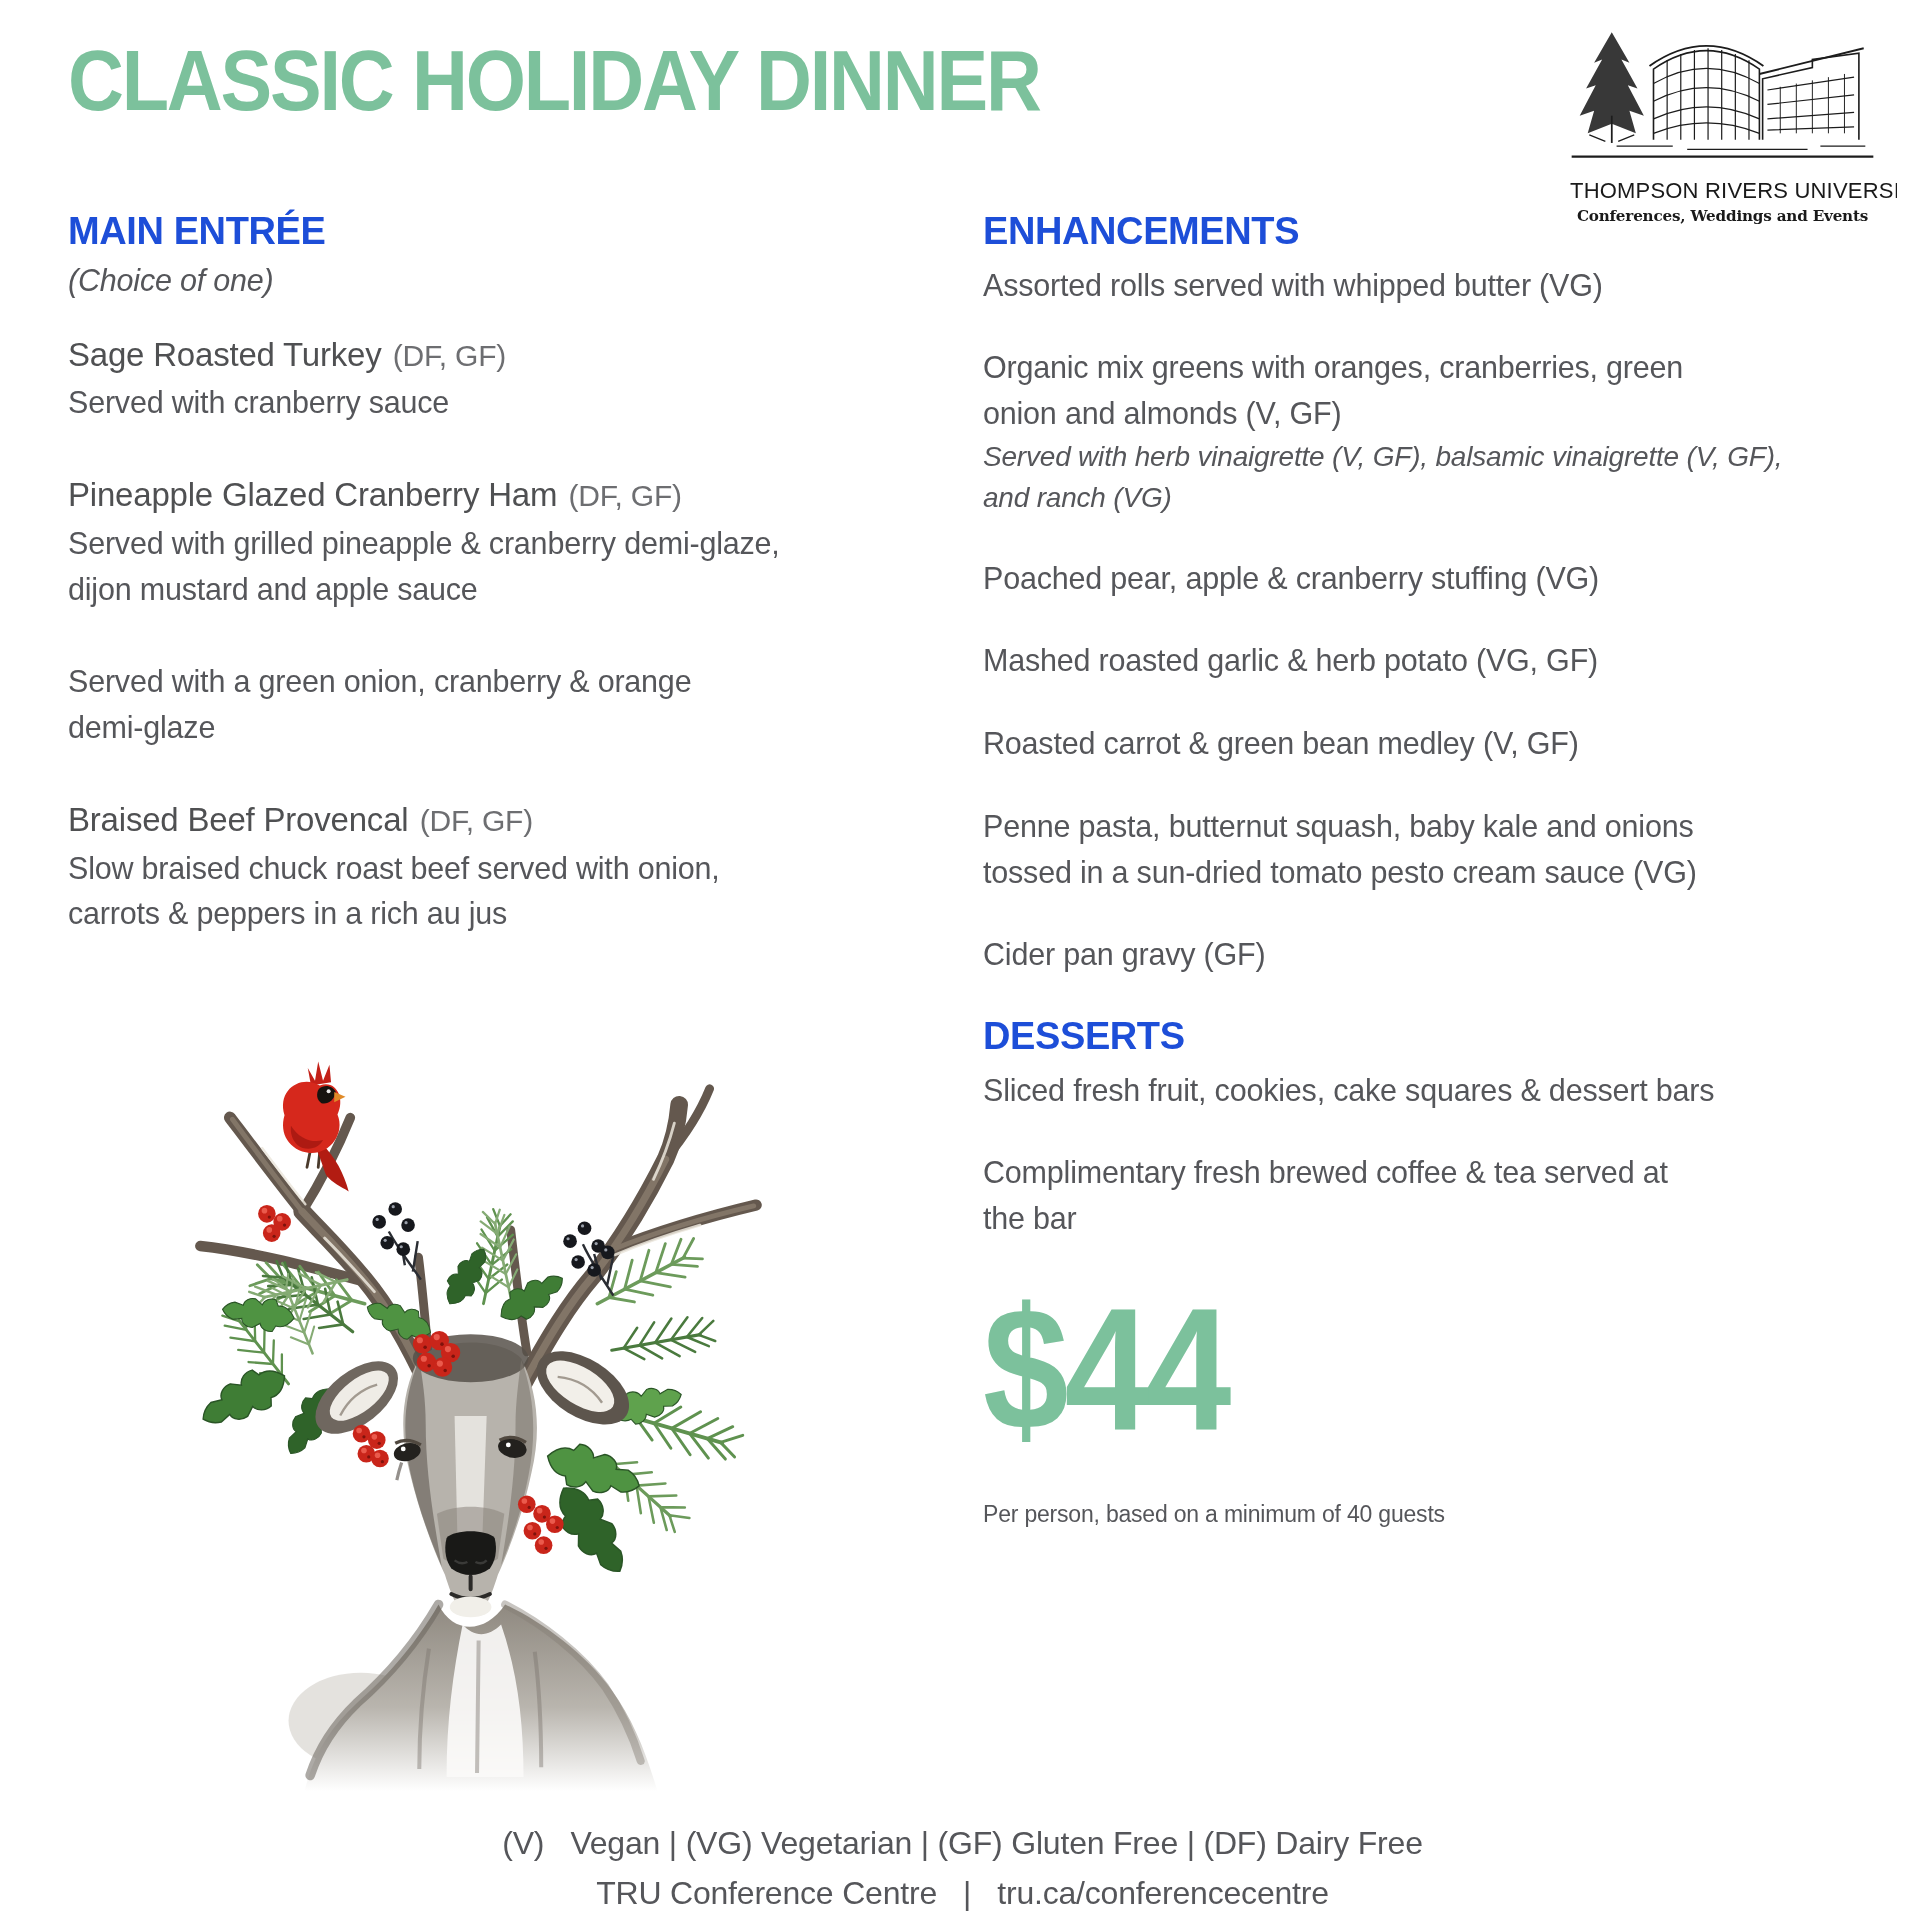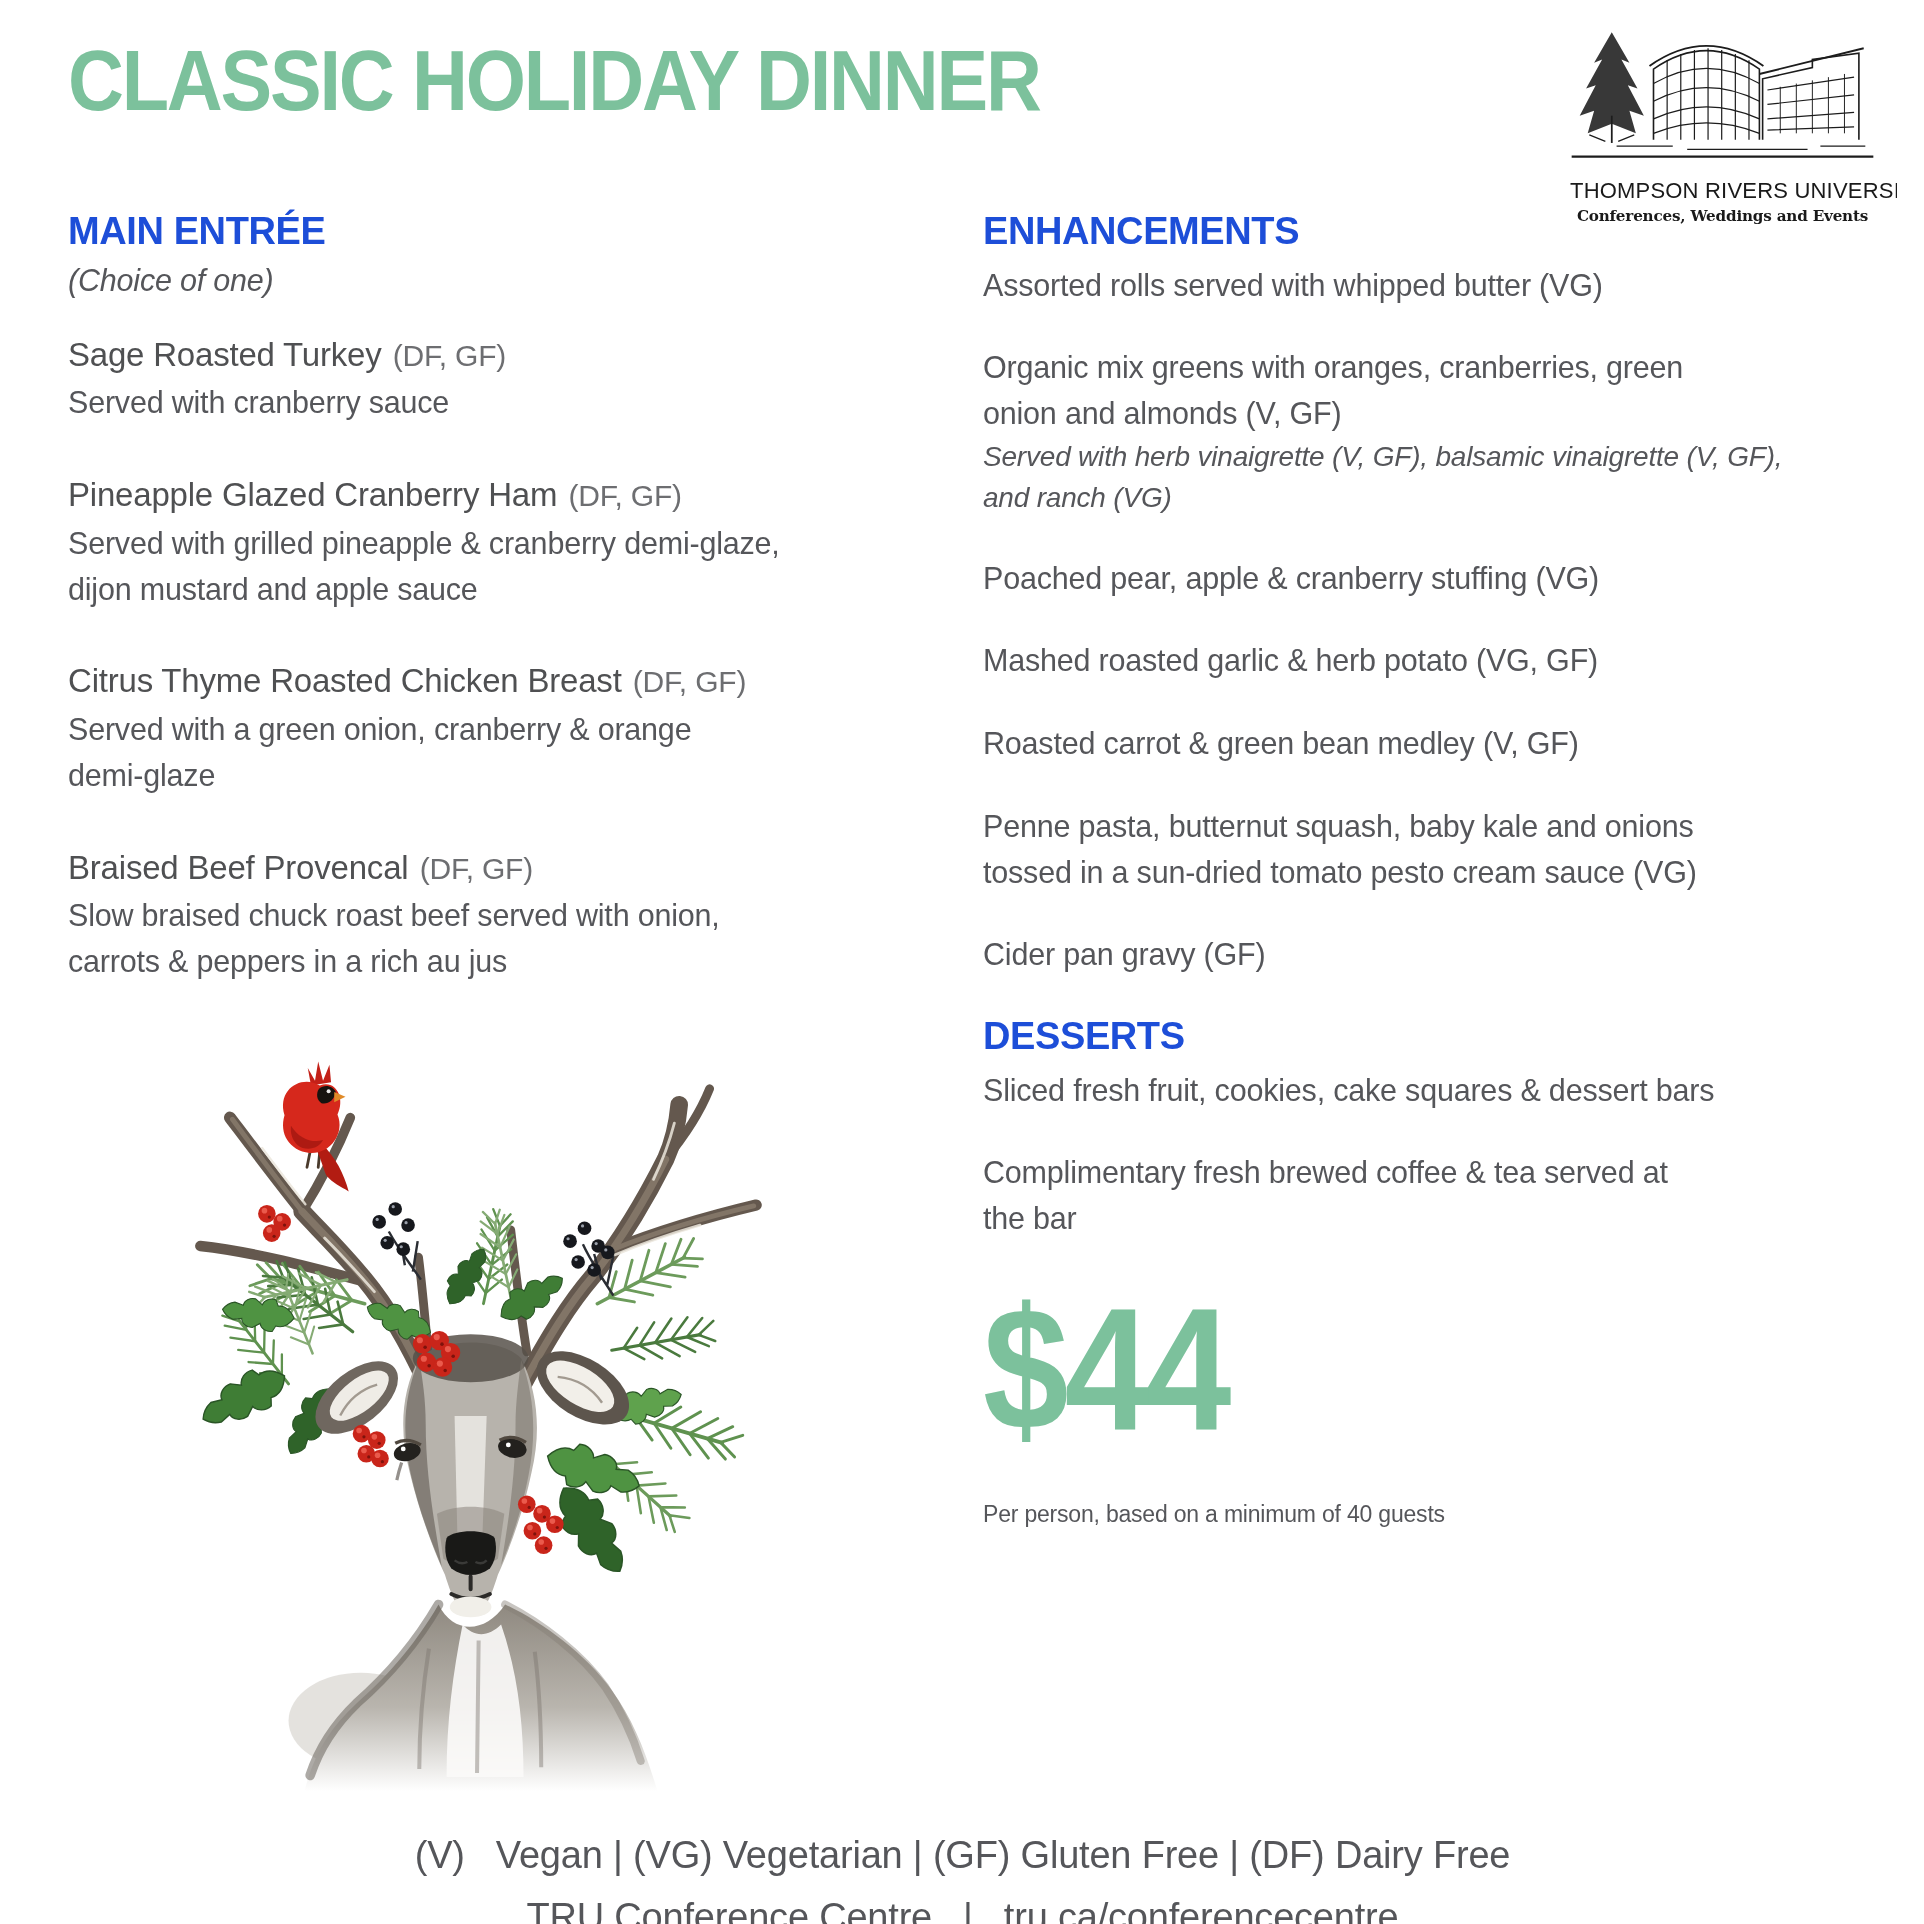--- a/index.html
+++ b/index.html
@@ -35,21 +35,21 @@
   
   .price{position:absolute;left:983px;top:1281px;font-size:175px;font-weight:bold;color:#7cc19c;
          letter-spacing:-4.8px;transform:scaleX(.88);transform-origin:left top;line-height:1;}
   .price-note{position:absolute;left:983px;top:1501px;font-size:23px;margin:0;}
 
   
   .deer{position:absolute;left:164px;top:1039px;width:598px;height:754px;}
 
   
   .footer{position:absolute;left:0;top:1818px;width:1925px;text-align:center;}
-  .footer p{margin:12px;font-size:38px;line-height:50px;color:#55565a;}
+  .footer p{margin:0;font-size:32px;line-height:50px;color:#55565a;}
 </style>
 </head>
 <body>
 
 <div class="page">
 
   <h1 class="title">CLASSIC HOLIDAY DINNER</h1>
 
   <div class="logo">
     <svg viewBox="0 0 380 172" fill="none" stroke="#1c1c1c" stroke-width="2">
@@ -90,21 +90,20 @@
       <p class="desc prewrap">Served with cranberry sauce</p>
     </div>
 
     <div class="menu-item">
       <p class="item-line"><span class="item-name">Pineapple Glazed Cranberry Ham</span><span class="item-tags">(DF, GF)</span></p>
       <p class="desc prewrap">Served with grilled pineapple &amp; cranberry demi-glaze,
 dijon mustard and apple sauce</p>
     </div>
 
     <div class="menu-item">
-      <p class="item-line"><span class="item-name">Citrus Thyme Roasted Chicken Breast</span><span class="item-tags">(DF, GF)</span></p>
       <p class="desc prewrap">Served with a green onion, cranberry &amp; orange
 demi-glaze</p>
     </div>
 
     <div class="menu-item">
       <p class="item-line"><span class="item-name">Braised Beef Provencal</span><span class="item-tags">(DF, GF)</span></p>
       <p class="desc prewrap">Slow braised chuck roast beef served with onion,
 carrots &amp; peppers in a rich au jus</p>
     </div>
   </section>

